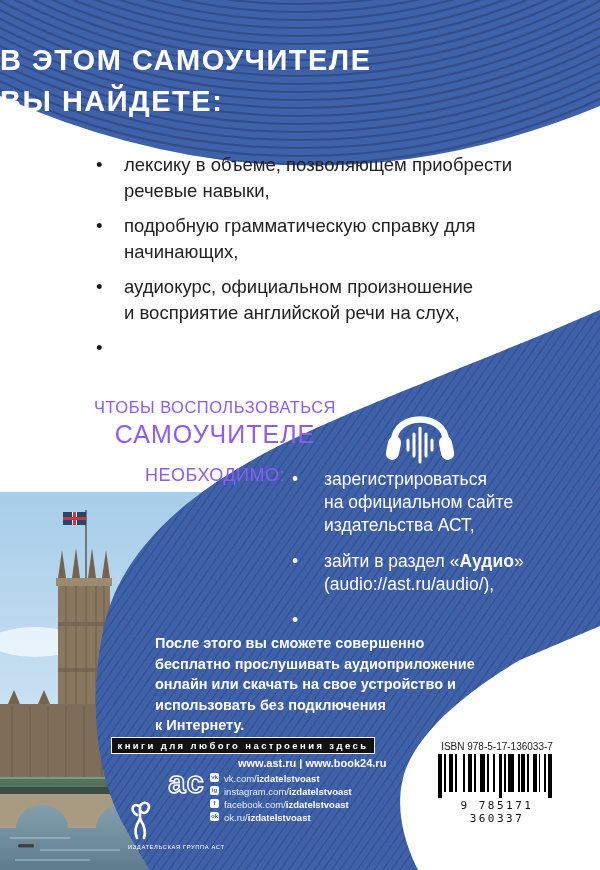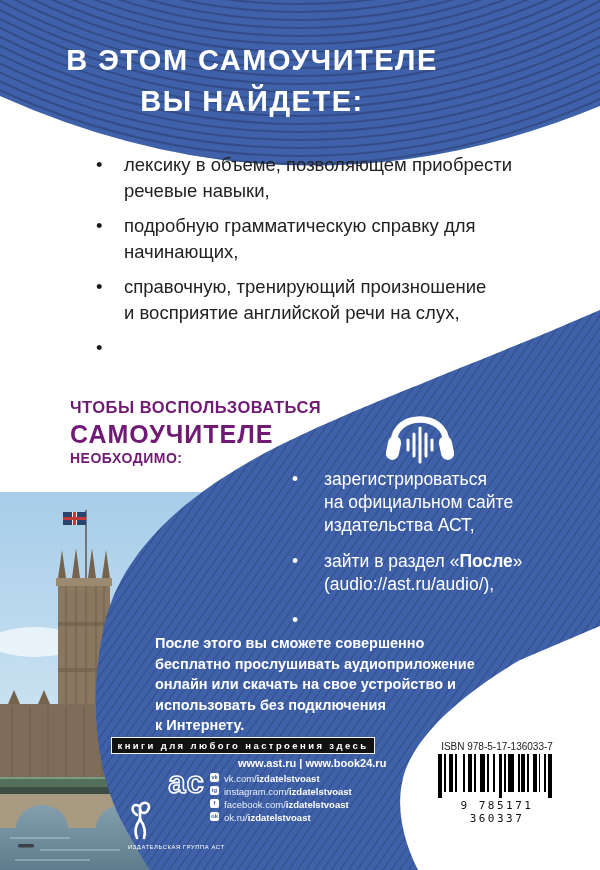--- a/index.html
+++ b/index.html
@@ -2,34 +2,34 @@
 <html><head>
 <meta charset="utf-8">
 <style>
   html,body{margin:0;padding:0;background:#666;}
   .cover{position:relative;width:600px;height:870px;background:#fff;overflow:hidden;
          font-family:"Liberation Sans","DejaVu Sans",sans-serif;}
   .abs{position:absolute;}
   svg{display:block;}
 
   
-  .title{left:0;top:40px;width:504px;text-align:center;z-index:5;color:#fff;
+  .title{left:0;top:40px;width:504px;z-index:5;color:#fff;
          font-weight:bold;font-size:29px;letter-spacing:1.5px;line-height:41px;}
   
   .features{left:96px;top:152px;width:450px;z-index:4;list-style:none;margin:0;padding:0;}
   .features li{display:flex;margin-bottom:10px;color:#222;font-size:18.5px;line-height:25.5px;}
   .features li .blt{width:28px;flex:none;color:#1a1a1a;}
   .pre{white-space:pre-line;}
 
   
-  .promo-h{left:70px;top:398px;width:290px;z-index:5;text-align:left;color:#701a75;font-weight:bold;}
+  .promo-h{left:70px;top:398px;width:290px;z-index:5;text-align:center;color:#8b5cf6;font-weight:normal;}
   .promo-h .h1{font-size:16.5px;letter-spacing:.5px;}
   .promo-h .h2{font-size:25px;letter-spacing:1px;margin-top:3px;}
   .promo-h .h3{font-size:19.5px;margin-top:3px;}
-  .promo-h .h4{font-size:14px;margin-top:1px;letter-spacing:.5px;}
+  .promo-h .h4{font-size:18px;margin-top:16px;letter-spacing:.5px;}
 
   
   .steps{left:292px;top:468px;width:280px;z-index:5;list-style:none;margin:0;padding:0;
          color:#fff;font-size:17.5px;line-height:23px;}
   .steps li{display:flex;margin-bottom:13px;}
   .steps li .blt{width:32px;flex:none;}
   .steps b{font-weight:bold;}
 
   .note{left:155px;top:633px;width:320px;z-index:5;color:#fff;font-weight:bold;
         font-size:14.5px;line-height:20.5px;}
@@ -218,21 +218,21 @@
       <span class="pre">лексику в объеме, позволяющем приобрести
 речевые навыки,</span>
       </li>
     <li>
       <span class="blt">•</span>
       <span class="pre">подробную грамматическую справку для
 начинающих,</span>
       </li>
     <li>
       <span class="blt">•</span>
-      <span class="pre">справочную, тренирующий произношение
+      <span class="pre">аудиокурс, официальном произношение
 и восприятие английской речи на слух,</span>
       </li>
     <li>
       <span class="blt">•</span>
       </li>
   </ul>
 
   <div class="abs promo-h">
     <div class="h1">ЧТОБЫ ВОСПОЛЬЗОВАТЬСЯ</div>
     <div class="h2">САМОУЧИТЕЛЕ</div>
@@ -255,21 +255,21 @@
   <ul class="abs steps">
     <li>
       <span class="blt">•</span>
       <span class="pre">зарегистрироваться
 на официальном сайте
 издательства АСТ,</span>
       </li>
     <li>
       <span class="blt">•</span>
       <span>
-        <span>зайти в раздел «</span><b>После</b><span>»</span>
+        <span>зайти в раздел «</span><b>Аудио</b><span>»</span>
         <div>(audio://ast.ru/audio/),</div>
       </span>
       </li>
     <li>
       <span class="blt">•</span>
       </li>
   </ul>
 
   <div class="abs note pre">После этого вы сможете совершенно
 бесплатно прослушивать аудиоприложение

